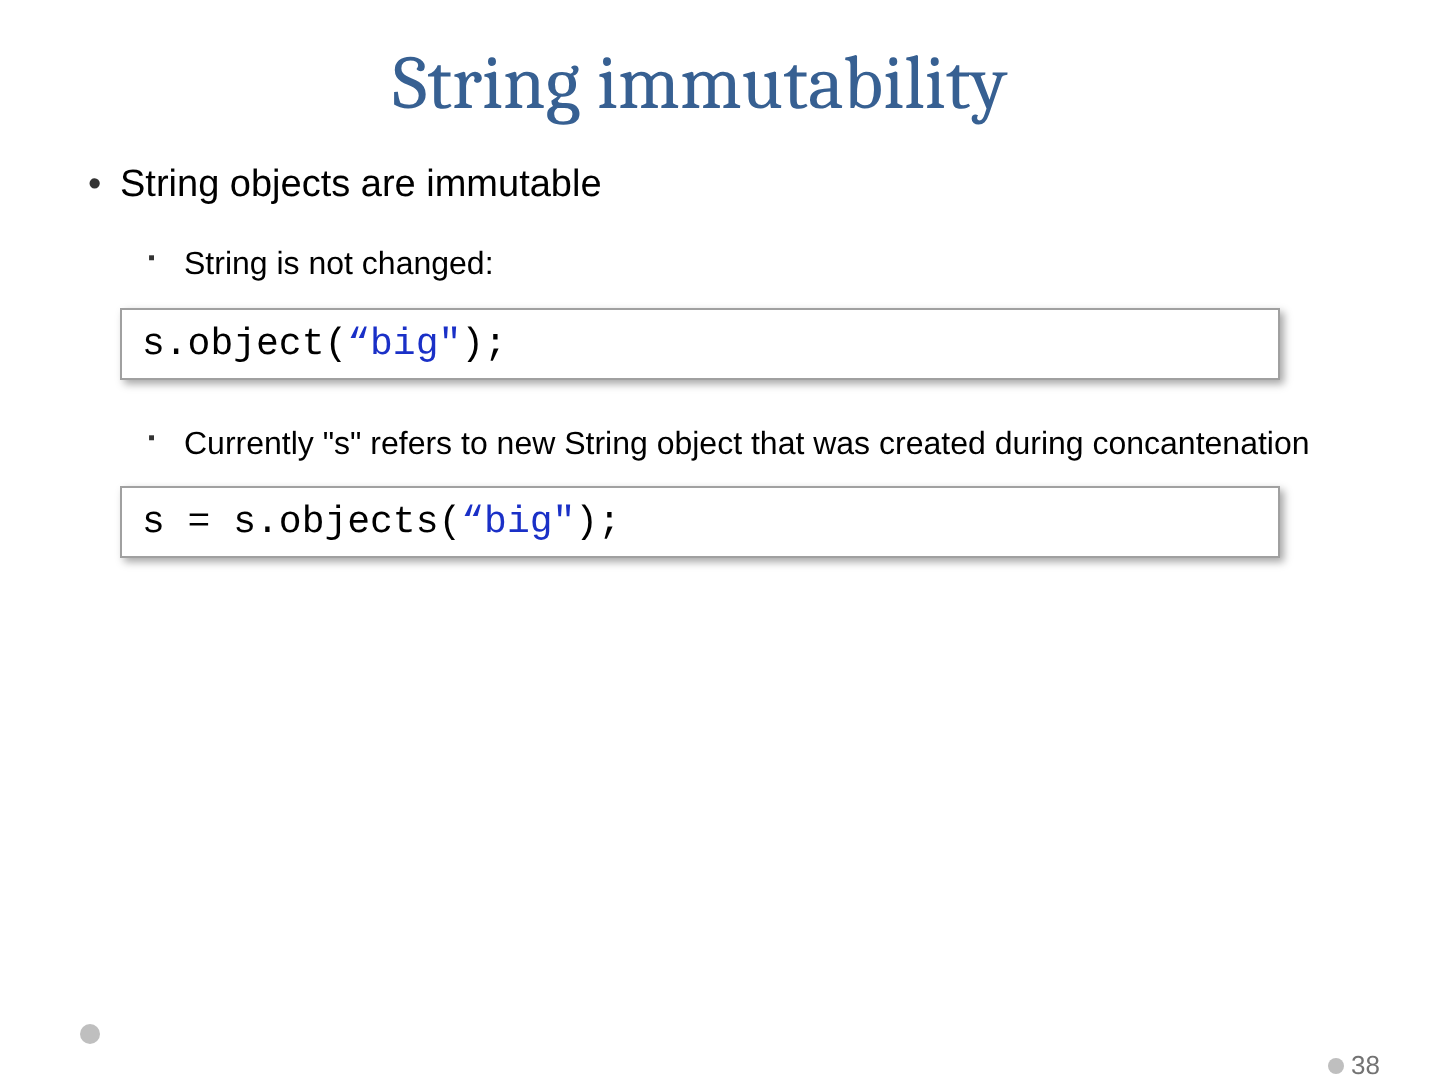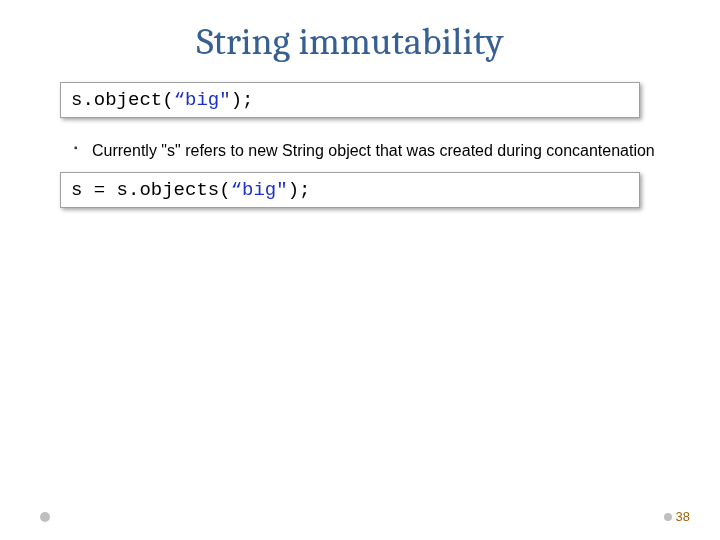--- a/index.html
+++ b/index.html
@@ -68,43 +68,45 @@
     left: 40px;
     bottom: 18px;
     width: 10px;
     height: 10px;
     border-radius: 50%;
     background: #bfbfbf;
   }
   .page-num {
     position: absolute;
     right: 30px;
-    bottom: 16px;
+    bottom: 0;
     font-size: 13px;
-    color: #a16207;
+    color: #737373;
   }
   .page-num::before {
     content: "";
     display: inline-block;
     width: 8px;
     height: 8px;
     border-radius: 50%;
     background: #bfbfbf;
     margin-right: 4px;
     vertical-align: 0px;
   }
 </style>
 </head>
 <body>
 
 <div class="slide">
 
   <h1 class="title">String immutability</h1>
 
+  <div class="bullet-lvl1">String objects are immutable</div>
 
+  <div class="bullet-lvl2">String is not changed:</div>
 
   <div class="code-box"><span>s.object(</span><span class="code-str">“big"</span><span>);</span></div>
 
   <div class="bullet-lvl2">Currently "s" refers to new String object that was created during concantenation</div>
 
   <div class="code-box"><span>s = s.objects(</span><span class="code-str">“big"</span><span>);</span></div>
 
   <div class="footer-dot"></div>
   <div class="page-num"><span>38</span></div>
 

